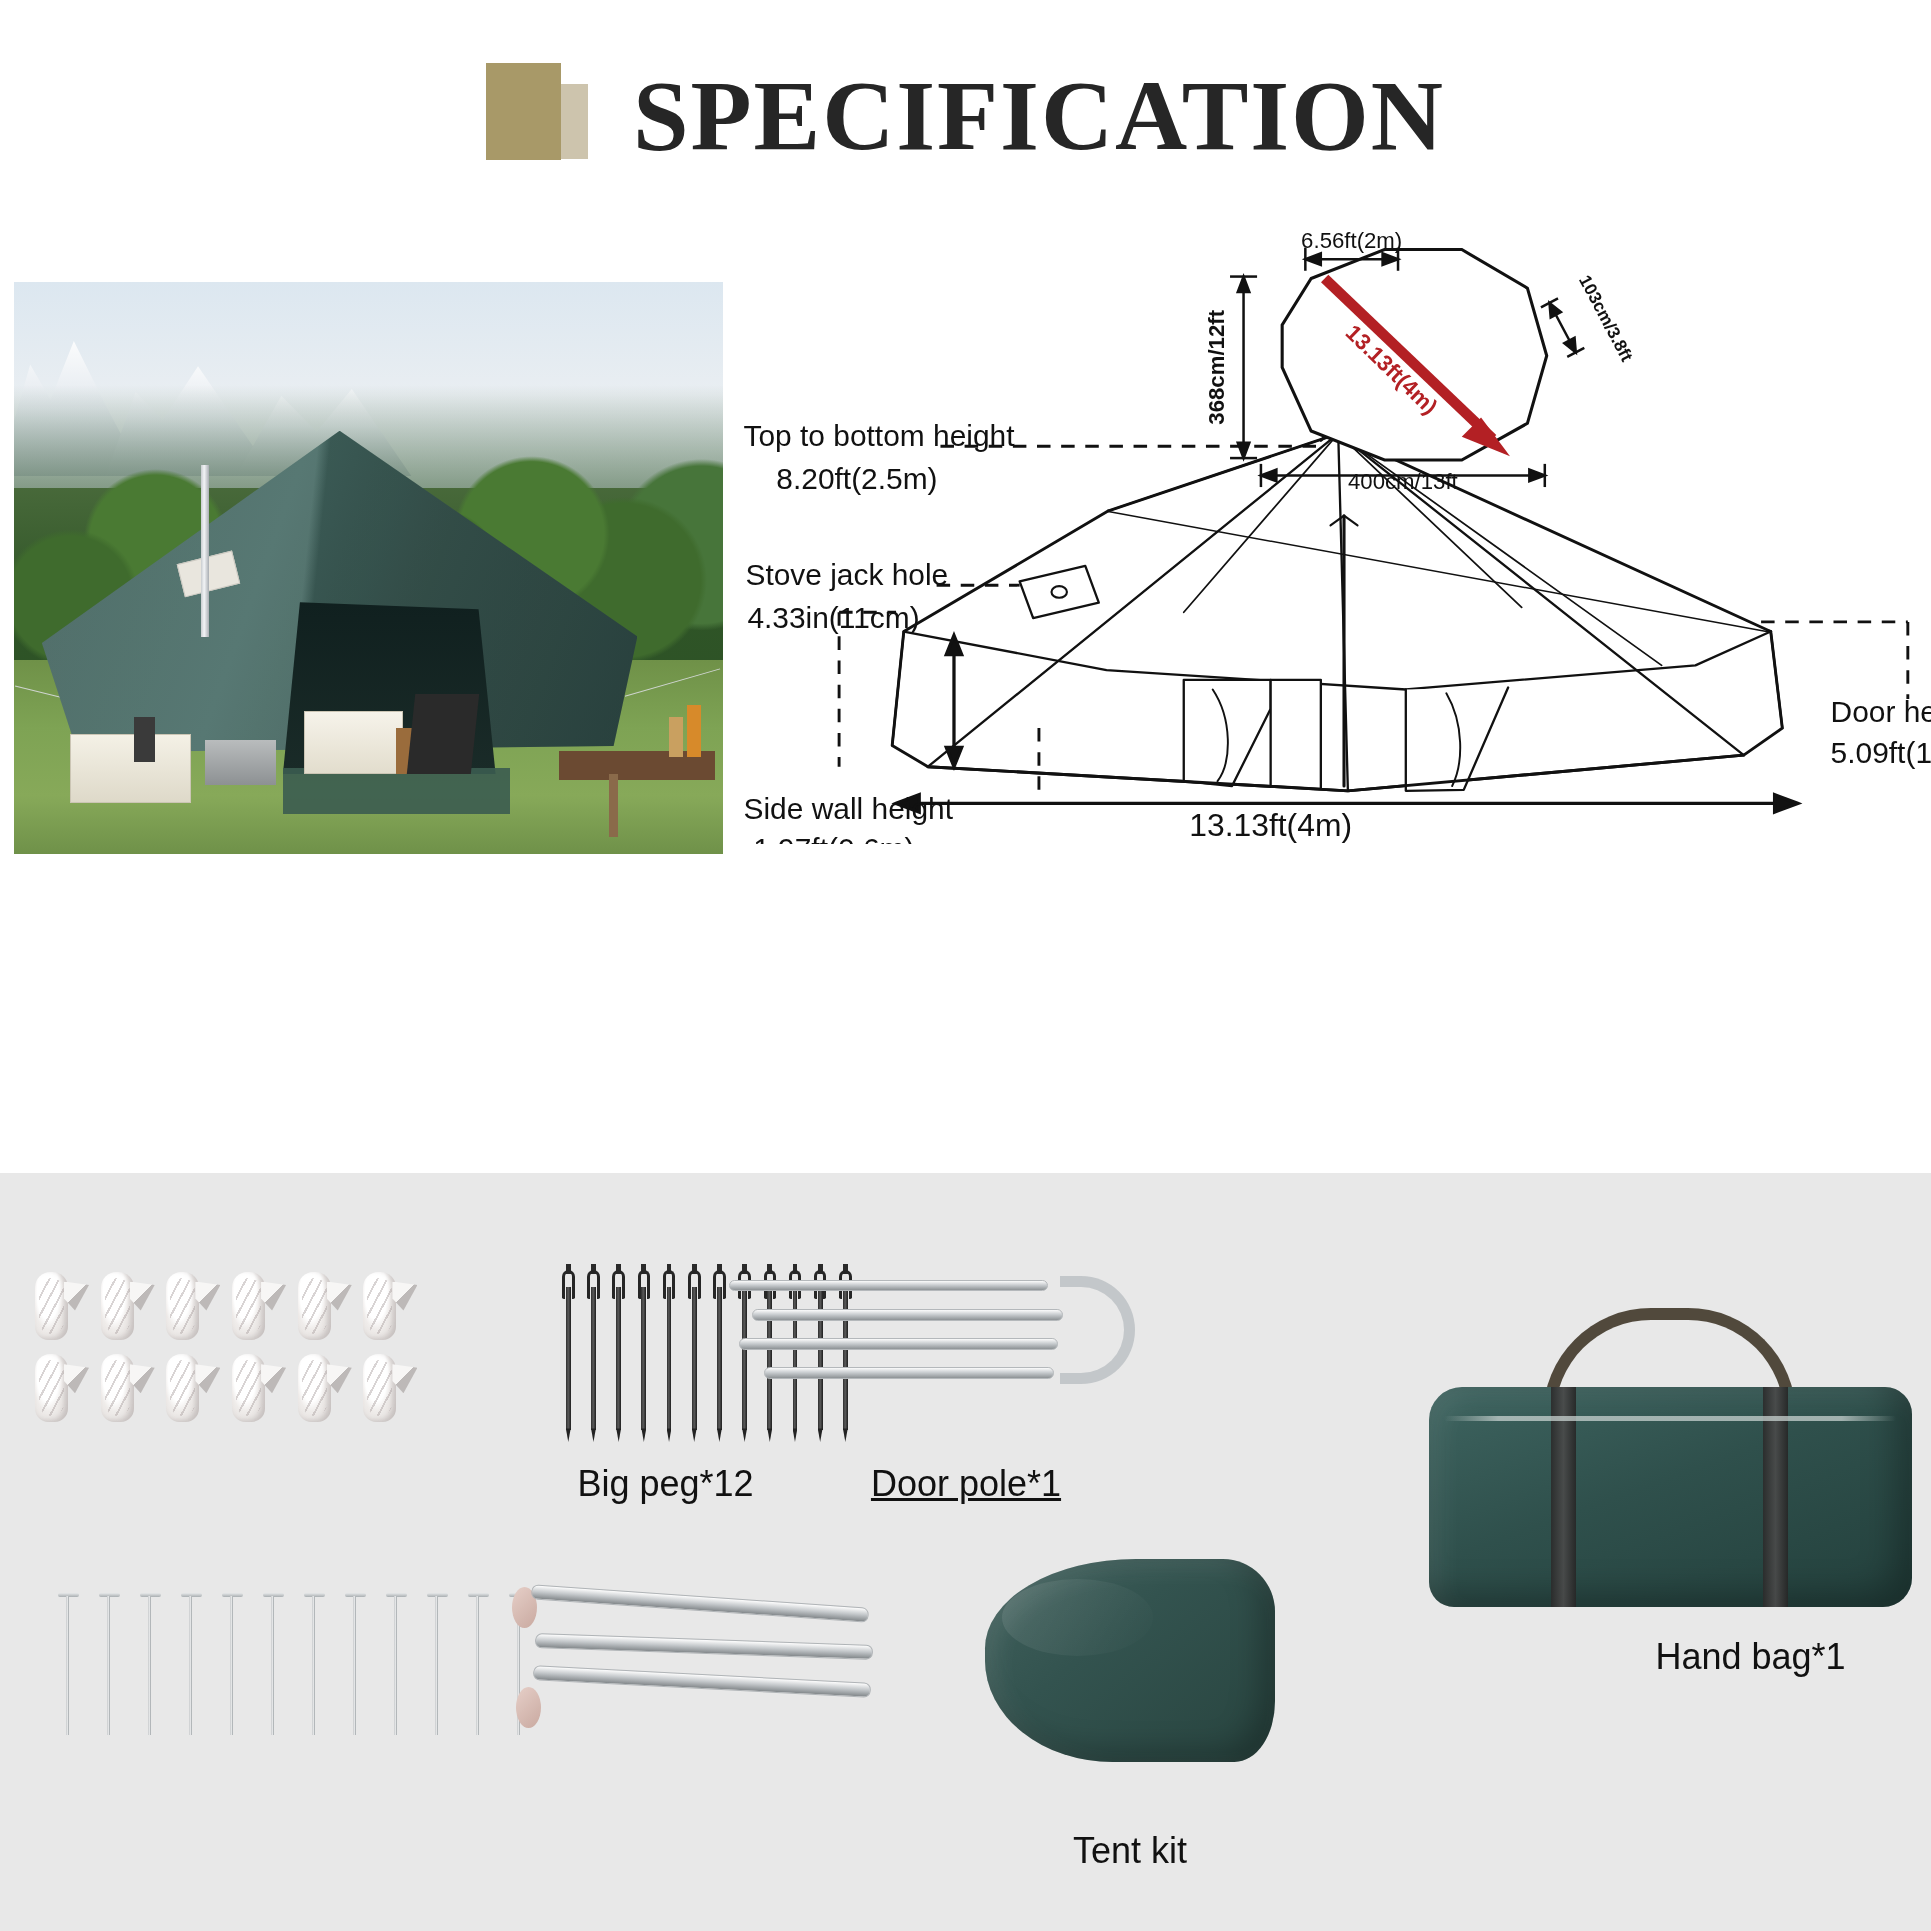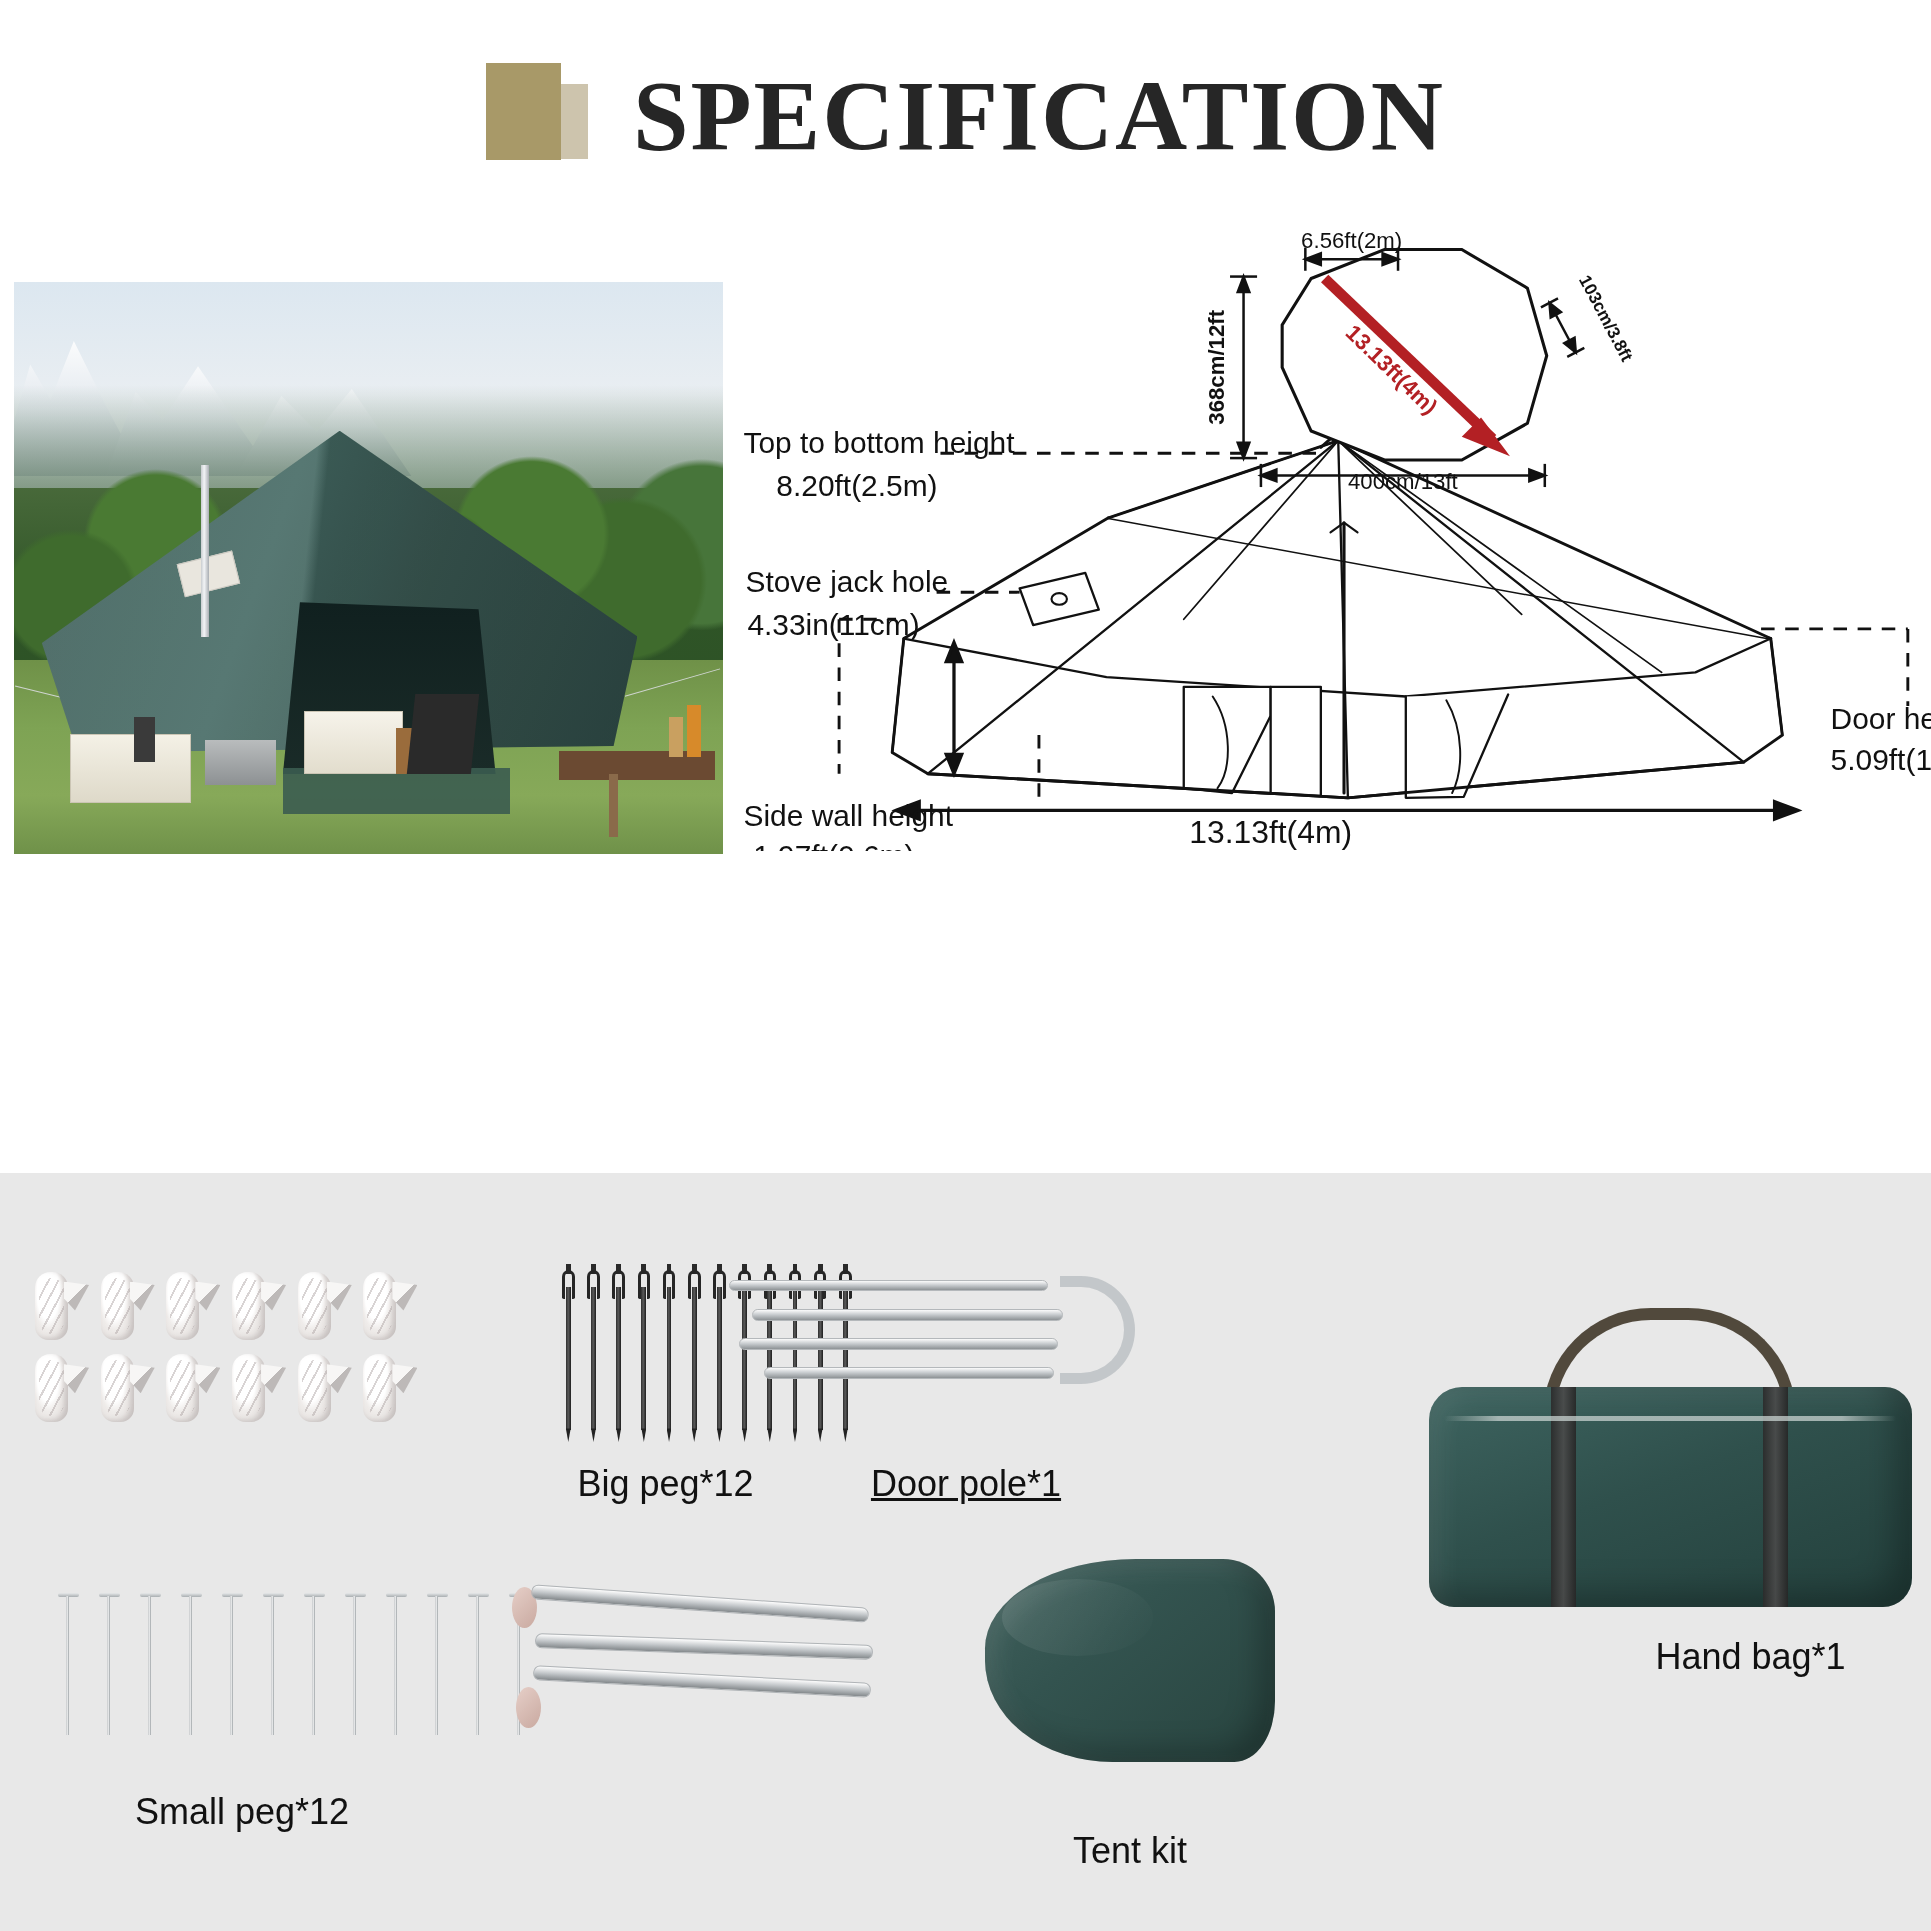--- a/index.html
+++ b/index.html
@@ -106,21 +106,21 @@
   .chair { position: absolute; left: 56%; top: 72%; width: 9%; height: 14%; background: #2a2a2a; transform: skewX(-6deg); }
   .chair2 { position: absolute; left: 54%; top: 78%; width: 9%; height: 8%; background: #9a6c3c; }
   .lantern { position: absolute; left: 17%; top: 76%; width: 3%; height: 8%; background: #3a3a3a; }
   .bottleA { position: absolute; left: 95%; top: 74%; width: 2%; height: 9%; background: #d78a2a; }
   .bottleB { position: absolute; left: 92.5%; top: 76%; width: 2%; height: 7%; background: #c9a060; }
   .groundsheet { position: absolute; left: 38%; top: 85%; width: 32%; height: 8%; background: #3b5c50; opacity: .9; }
   .guy1 { position: absolute; left: 0%; top: 72%; width: 10%; height: 1px; background: #cfd5d0; transform: rotate(14deg); }
   .guy2 { position: absolute; left: 86%; top: 70%; width: 14%; height: 1px; background: #cfd5d0; transform: rotate(-16deg); }
 
   
-  .diagram { position: absolute; left: 730px; top: 233px; width: 1201px; height: 618px; }
+  .diagram { position: absolute; left: 730px; top: 226px; width: 1201px; height: 618px; }
   .diagram svg { display: block; }
 
   
   .accessories {
     position: absolute; left: 0; top: 1173px;
     width: 1931px; height: 758px;
     background: #e8e8e8;
   }
   .acc-item { position: absolute; }
   .acc-label {
@@ -599,21 +599,20 @@
       <div class="smallpeg">
           <div class="s-head"></div>
           <div class="s-shaft"></div>
         </div>
       <div class="smallpeg">
           <div class="s-head"></div>
           <div class="s-shaft"></div>
         </div>
     </div>
   </div>
-  <div class="acc-label" style="left:39px; top:618px; width:406px;">Small peg*12</div>
 
   <div class="acc-item" style="left:512px; top:406px;">
     <div class="centerpole">
       <div class="cp-foot" style="left:0; top:7.7px;"></div>
       <div class="cp-bar" style="left:19.3px; top:17.4px; width:338px; transform:rotate(4deg);"></div>
       <div class="cp-bar" style="left:23px; top:60px; width:338px; transform:rotate(2deg);"></div>
       <div class="cp-bar" style="left:21px; top:95px; width:338px; transform:rotate(3deg);"></div>
       <div class="cp-foot" style="left:3.9px; top:108px;"></div>
     </div>
   </div>

